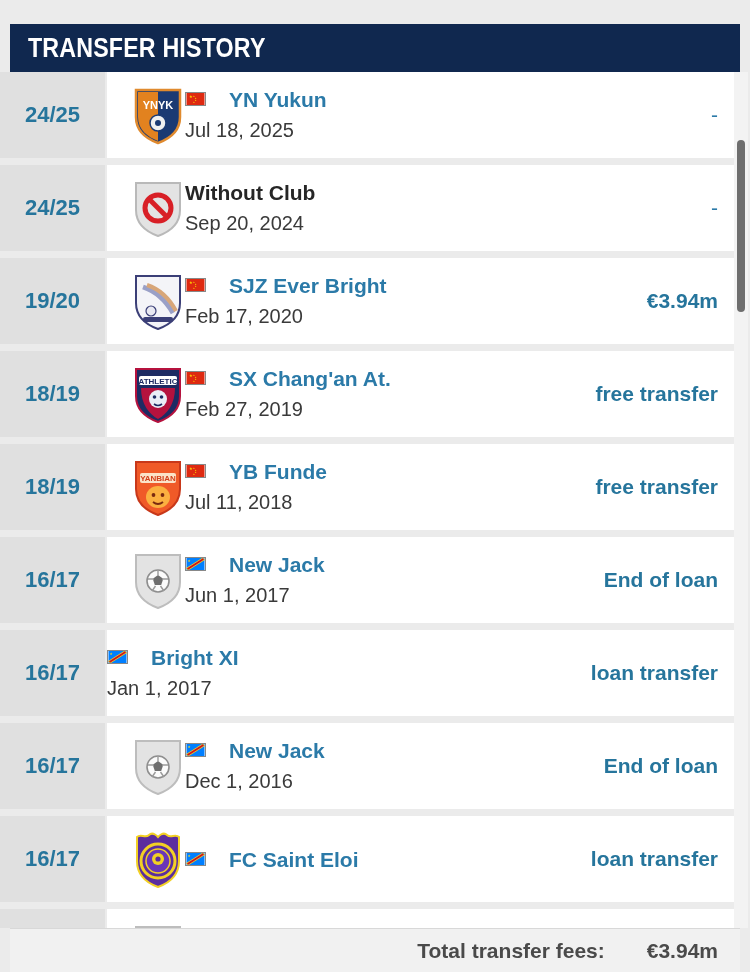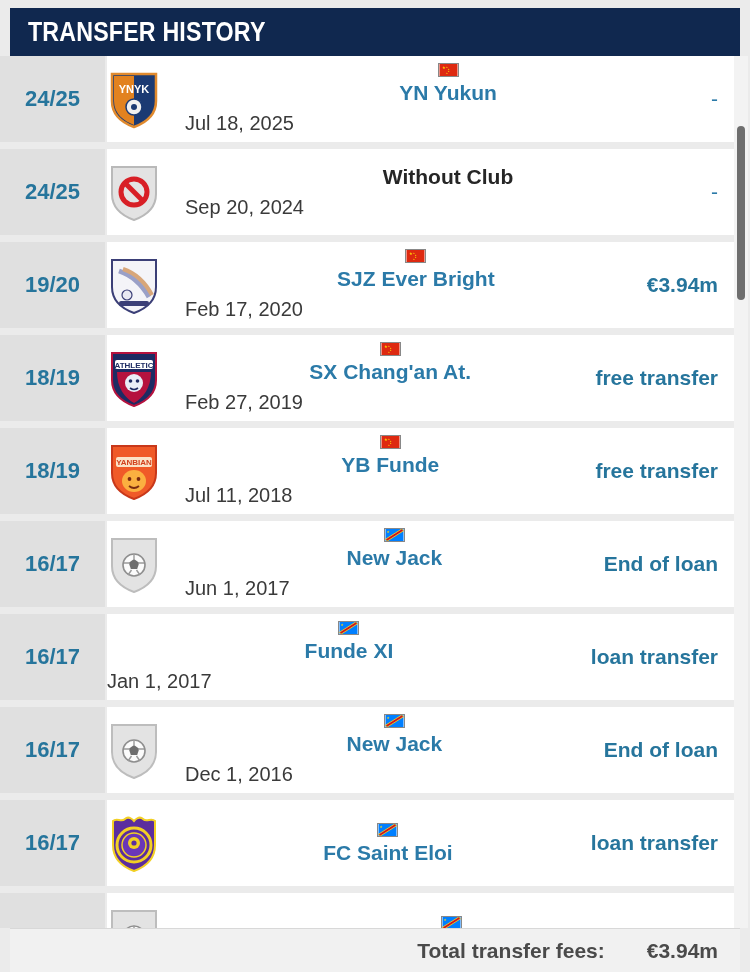--- a/index.html
+++ b/index.html
@@ -11,21 +11,21 @@
   }
   .widget {
     position: relative;
     width: 750px; height: 972px;
     background: #ebebeb;
     display: flex; flex-direction: column;
   }
 
   
   .header {
-    margin: 8px 10px 0 10px;
+    margin: 24px 10px 0 10px;
     height: 48px;
     background: #10284f;
     display: flex; align-items: center;
     padding-left: 18px;
     flex: 0 0 auto;
   }
   .header-title {
     color: #ffffff;
     font-size: 27px;
     font-weight: 700;
@@ -63,24 +63,24 @@
   .rowbody {
     flex: 1 1 auto;
     background: #ffffff;
     display: flex; align-items: center;
     padding: 0 22px 0 0;
     margin-left: 2px;
     margin-right: 10px;
   }
   .crest {
     width: 78px; flex: 0 0 78px;
-    display: flex; align-items: center; justify-content: flex-start;
+    display: flex; align-items: center; justify-content: flex-end;
   }
   .info { flex: 1 1 auto; min-width: 0; }
-  .club-line { display: flex; align-items: center; gap: 5px; line-height: 1; flex-direction: column; }
+  .club-line { display: flex; align-items: center; gap: 23px; line-height: 1; }
   .flag { width: 21px; height: 14px; flex: 0 0 21px; border: 1px solid #888;
           display: block; }
   .club {
     font-size: 21px; font-weight: 700; color: #2b7aa8; white-space: nowrap;
   }
   .club.nolink { color: #262626; }
   .date { font-size: 20px; color: #3a3a3a; margin-top: 9px; }
   .fee {
     font-size: 21px; font-weight: 700; color: #26759c;
     text-align: right; white-space: nowrap; flex: 0 0 auto;
@@ -305,21 +305,21 @@
           <div class="rowbody">
             <div class="info">
               <div class="club-line">
                 <span>
                   <svg class="flag" viewBox="0 0 30 20">
                     <rect width="30" height="20" fill="#007fff"></rect>
                     <path d="M0 17 L27 0 L30 3 L3 20 Z" fill="#ce1021" stroke="#f7d618" stroke-width="1.4"></path>
                     <text x="1.5" y="6.5" font-size="6" fill="#f7d618">★</text>
                   </svg>
                 </span>
-                <span class="club">Funde XI</span>
+                <span class="club">Bright XI</span>
               </div>
               <div class="date">Jan 1, 2017</div>
             </div>
             <div class="fee">loan transfer</div>
           </div>
         </div>
         <div class="row">
           <div class="season">16/17</div>
           <div class="rowbody">
             <div class="crest">

